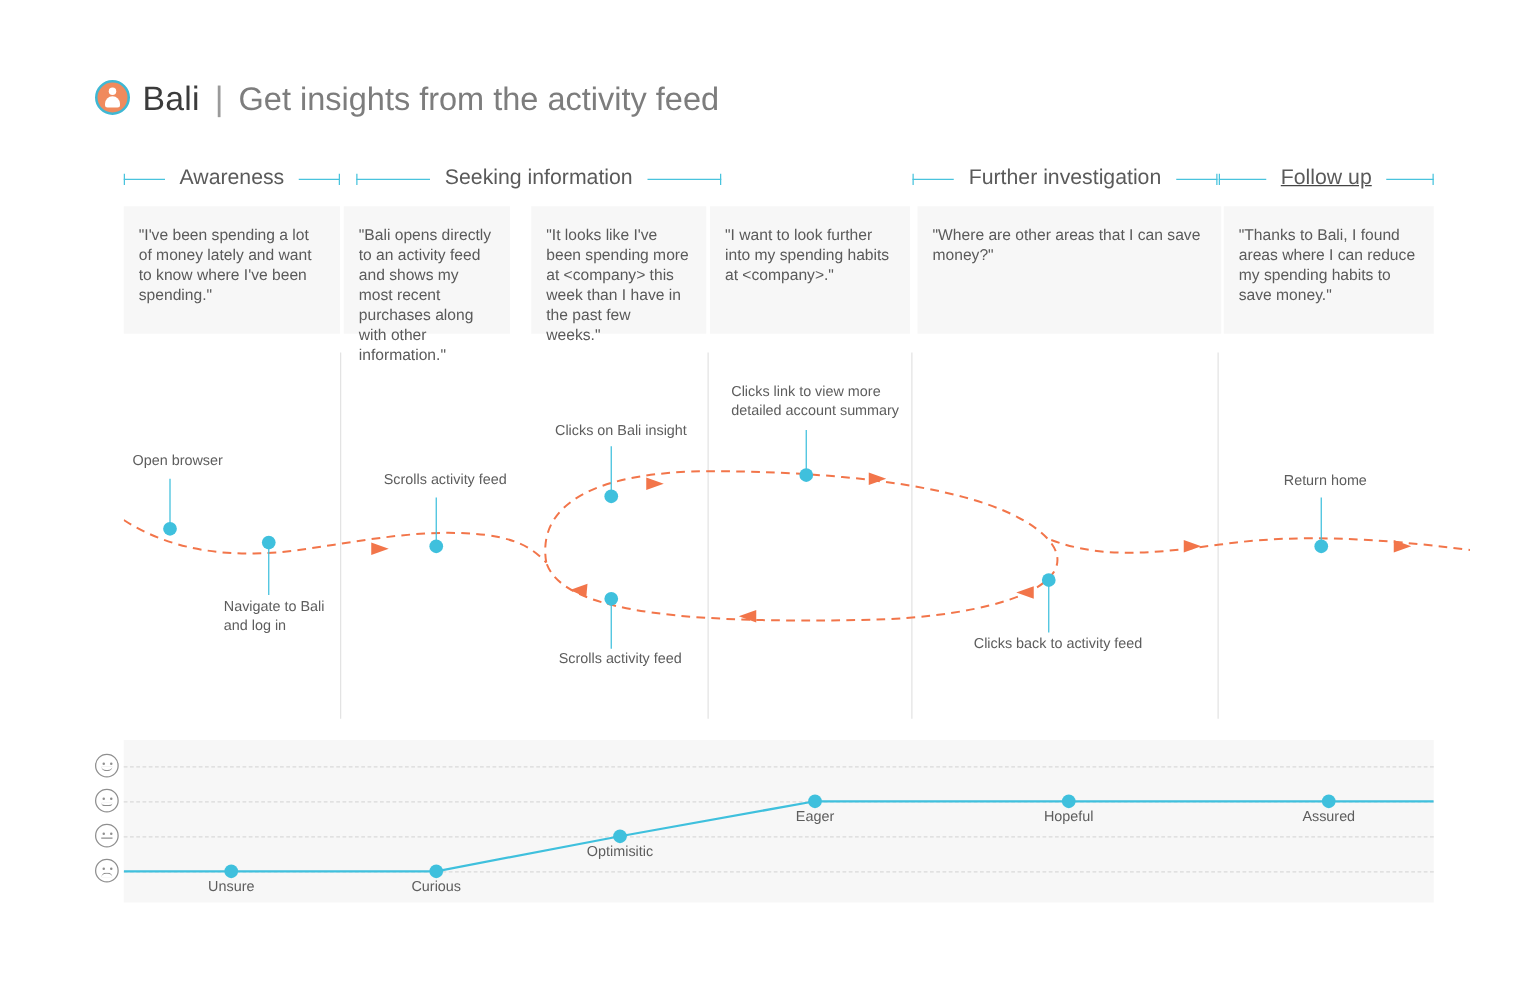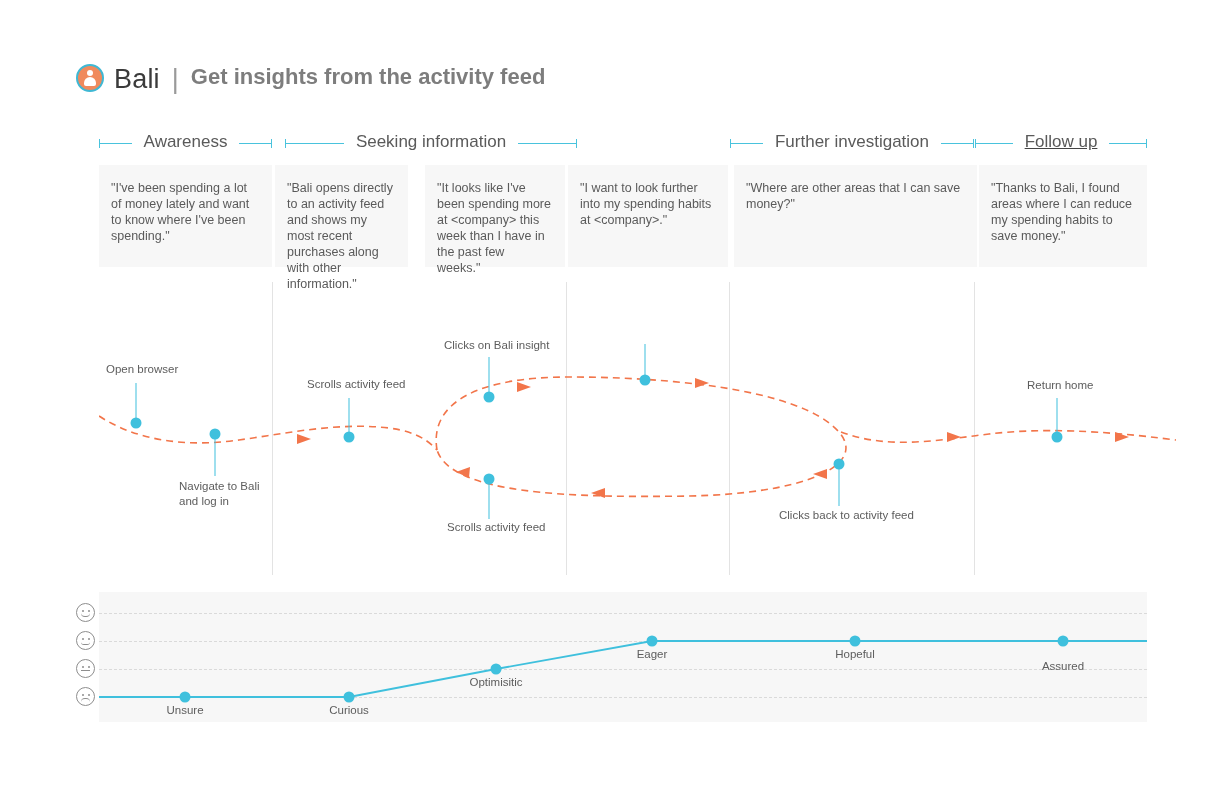--- a/index.html
+++ b/index.html
@@ -60,23 +60,23 @@
     color: #3b3b3b;
     font-weight: 400;
     letter-spacing: .2px;
   }
   .brand-sep {
     font-size: 27px;
     color: #9a9a9a;
     padding: 0 2px;
   }
   .brand-subtitle {
-    font-size: 22px;
+    font-size: 26px;
     color: #7d7d7d;
-    font-weight: 700;
+    font-weight: 400;
   }
 
   
   .phases {
     position: absolute;
     left: 99px;
     top: 126px;
     width: 1048px;
     height: 32px;
   }
@@ -342,20 +342,22 @@
   <div class="stem" style="left:390px; top:75px; height:40px;"></div>
   <div class="node" style="left:390px; top:115px;"></div>
   <div class="note" style="left:345px; top:56px; width:180px;">Clicks on Bali insight</div>
 
   <div class="stem" style="left:390px; top:197px; height:40px;"></div>
   <div class="node" style="left:390px; top:197px;"></div>
   <div class="note" style="left:348px; top:238px; width:180px;">Scrolls activity feed</div>
 
   <div class="stem" style="left:546px; top:62px; height:36px;"></div>
   <div class="node" style="left:546px; top:98px;"></div>
+  <div class="note" style="left:486px; top:25px; width:220px;">Clicks link to view more
+detailed account summary</div>
 
   <div class="stem" style="left:740px; top:182px; height:42px;"></div>
   <div class="node" style="left:740px; top:182px;"></div>
   <div class="note" style="left:680px; top:226px; width:230px;">Clicks back to activity feed</div>
 
   <div class="stem" style="left:958px; top:116px; height:39px;"></div>
   <div class="node" style="left:958px; top:155px;"></div>
   <div class="note" style="left:928px; top:96px; width:120px;">Return home</div>
 </div>
 
@@ -401,14 +403,14 @@
   <div class="e-node" style="left:397px; top:77px;"></div>
   <div class="e-label" style="left:397px; top:84px;">Optimisitic</div>
 
   <div class="e-node" style="left:553px; top:49px;"></div>
   <div class="e-label" style="left:553px; top:56px;">Eager</div>
 
   <div class="e-node" style="left:756px; top:49px;"></div>
   <div class="e-label" style="left:756px; top:56px;">Hopeful</div>
 
   <div class="e-node" style="left:964px; top:49px;"></div>
-  <div class="e-label" style="left:964px; top:56px;margin-top:12px;">Assured</div>
+  <div class="e-label" style="left:964px; top:56px;">Assured</div>
 </div>
 
 </body></html>

